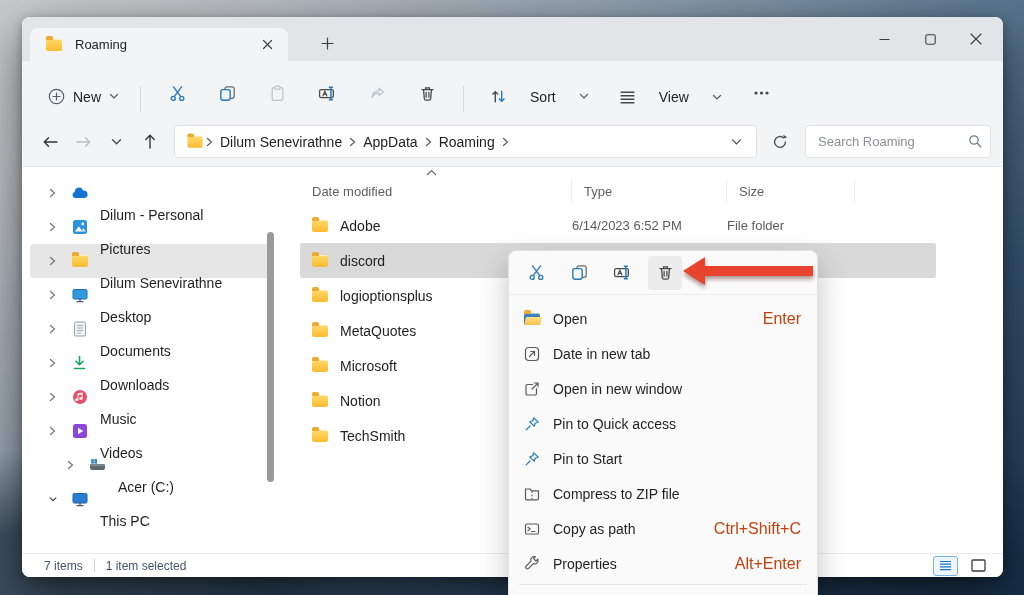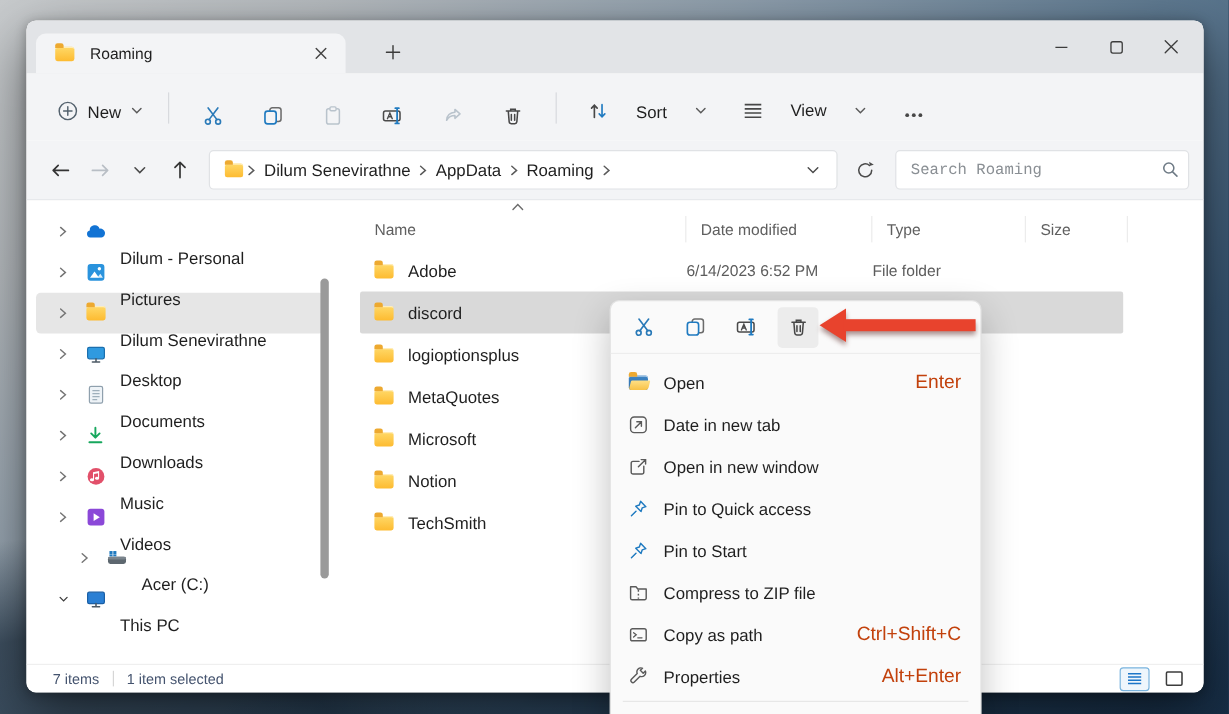--- a/index.html
+++ b/index.html
@@ -21,36 +21,36 @@
   .tabbar{height:44px;background:#e2e4e7;position:relative;flex:none;}
   .tab{position:absolute;left:8px;bottom:0;width:258px;height:33px;background:#f3f4f6;
     border-radius:8px 8px 0 0;display:flex;align-items:center;padding:0 10px 0 16px;}
   .tab-title{font-size:13px;color:#1f1f1f;margin-left:13px;}
   .tab-close{margin-left:auto;width:22px;height:22px;display:flex;align-items:center;justify-content:center;border-radius:4px;}
   .newtab-btn{position:absolute;left:292px;bottom:6px;width:26px;height:24px;display:flex;align-items:center;justify-content:center;border-radius:4px;}
   .win-controls{position:absolute;right:4px;top:6px;display:flex;}
   .win-btn{width:46px;height:32px;display:flex;align-items:center;justify-content:center;}
 
   
-  .toolbar{height:56px;background:#f3f4f6;display:flex;align-items:flex-start;padding:16px 16px;flex:none;}
+  .toolbar{height:56px;background:#f3f4f6;display:flex;align-items:flex-end;padding:5px 16px;flex:none;}
   .tb-new{display:flex;align-items:center;gap:8px;padding:7px 10px;border-radius:4px;font-size:14px;color:#1f1f1f;}
   .tb-sep{width:1px;height:26px;background:#d8dade;margin:0 11px;}
   .tb-btn{width:44px;height:38px;display:flex;align-items:center;justify-content:center;border-radius:4px;margin:0 3px;}
   .tb-drop{display:flex;align-items:center;gap:23px;padding:7px 9px;border-radius:4px;font-size:14px;color:#1f1f1f;margin:0 6px;}
 
   
   .navbar{height:50px;background:#f3f4f6;display:flex;align-items:center;padding:0 12px;border-bottom:1px solid #e4e6e9;flex:none;}
   .nav-btn{width:33px;height:33px;display:flex;align-items:center;justify-content:center;border-radius:4px;flex:none;}
   .addressbar{flex:1;height:33px;background:#fff;border:1px solid #e0e2e5;border-radius:4px;
     display:flex;align-items:center;padding:0 8px 0 12px;margin:0 6px 0 8px;min-width:0;}
   .crumb{font-size:14px;color:#1f1f1f;padding:3px 4px;border-radius:3px;white-space:nowrap;}
   .crumb-sep{margin:0 3px;flex:none;}
   .ab-caret{margin-left:auto;width:24px;display:flex;justify-content:center;}
   .refresh-btn{width:34px;height:33px;display:flex;align-items:center;justify-content:center;border-radius:4px;flex:none;margin-right:8px;}
-  .searchbox{position:relative;width:245px;height:33px;flex:none;font-family:Liberation Mono, monospace;}
+  .searchbox{position:relative;width:186px;height:33px;flex:none;}
   .searchbox input{width:100%;height:100%;border:1px solid #e0e2e5;border-radius:4px;background:#fff;
     padding:0 30px 0 12px;font-size:13px;color:#1f1f1f;font-family:inherit;outline:none;}
   .searchbox input::placeholder{color:#8a8f94;}
   .search-glyph{position:absolute;right:9px;top:9px;}
 
   
   .content{flex:1;display:flex;background:#fff;position:relative;min-height:0;}
   .sidebar{width:278px;flex:none;position:relative;padding-top:9px;}
   .side-item{height:34px;display:flex;align-items:center;padding-left:18px;margin:0 30px 0 8px;
     border-radius:4px;font-size:14px;color:#1f1f1f;gap:0;}
@@ -450,21 +450,20 @@
         <div class="side-scrollbar"></div>
       </div>
 
       <div class="filelist">
         <div class="fl-head">
           <span class="sort-ind">
               <svg width="11" height="7" viewBox="0 0 11 7">
                 <path d="M1.5 5.5 L5.5 1.5 L9.5 5.5" fill="none" stroke="#6b6b6b" stroke-width="1.2" stroke-linecap="round"></path>
               </svg>
             </span>
-          <span class="hc">Name</span>
           <span class="hc">Date modified</span>
           <span class="hc">Type</span>
           <span class="hc">Size</span>
         </div>
 
         <div class="fl-rows">
           <div class="fl-row">
             <span class="name-cell">
                 <span class="icofolder"></span>
                 <span>Adobe</span>

